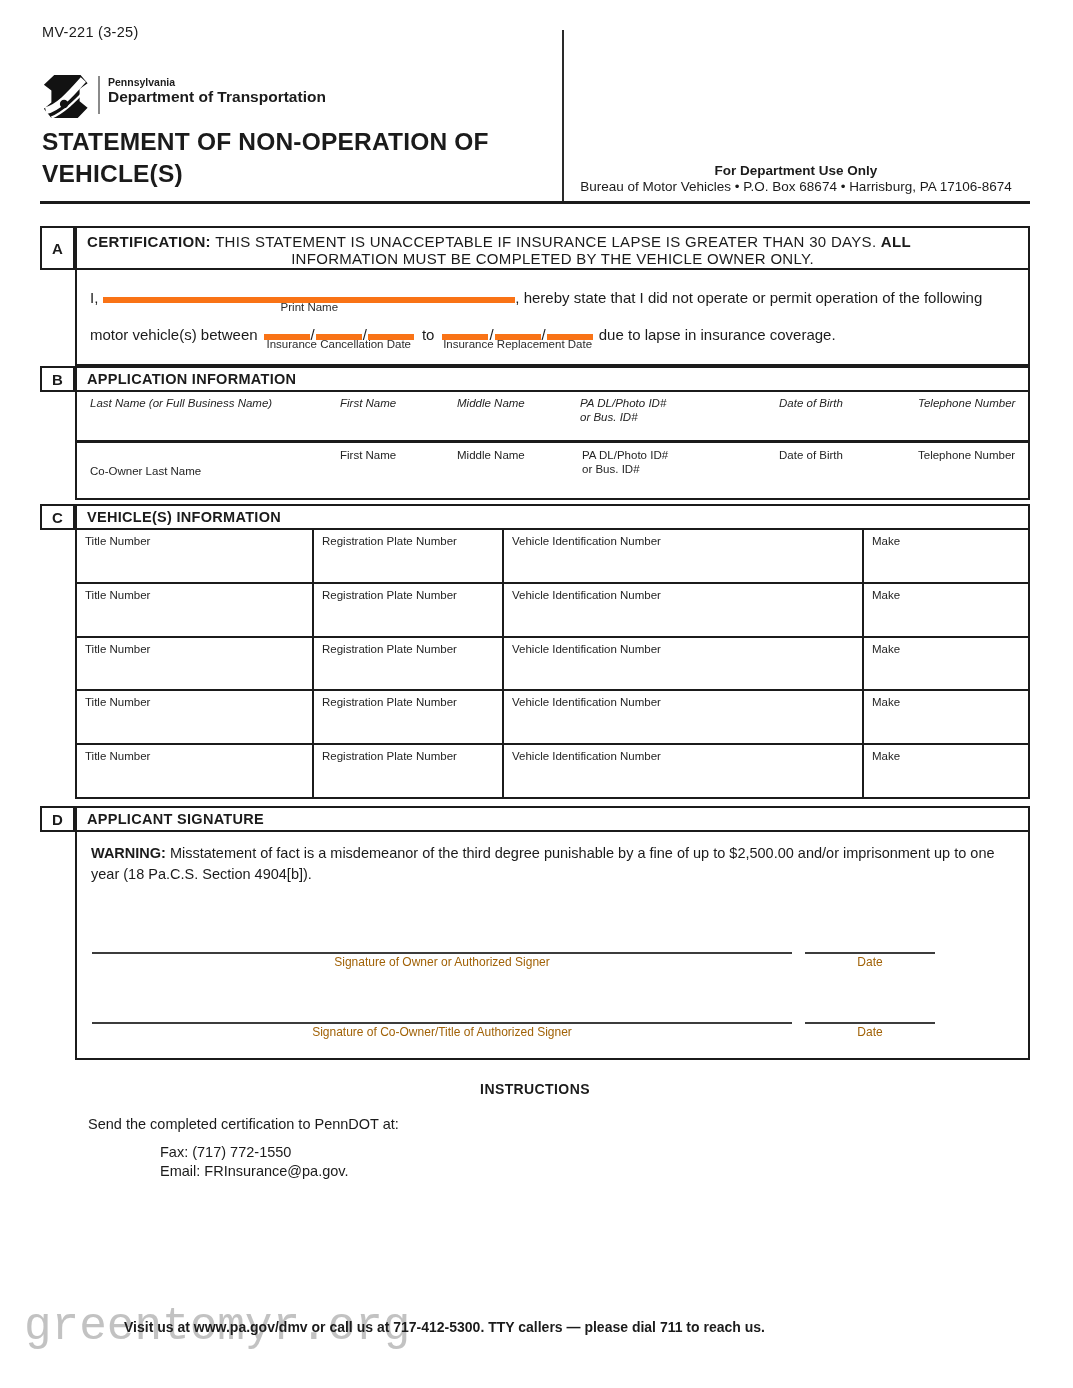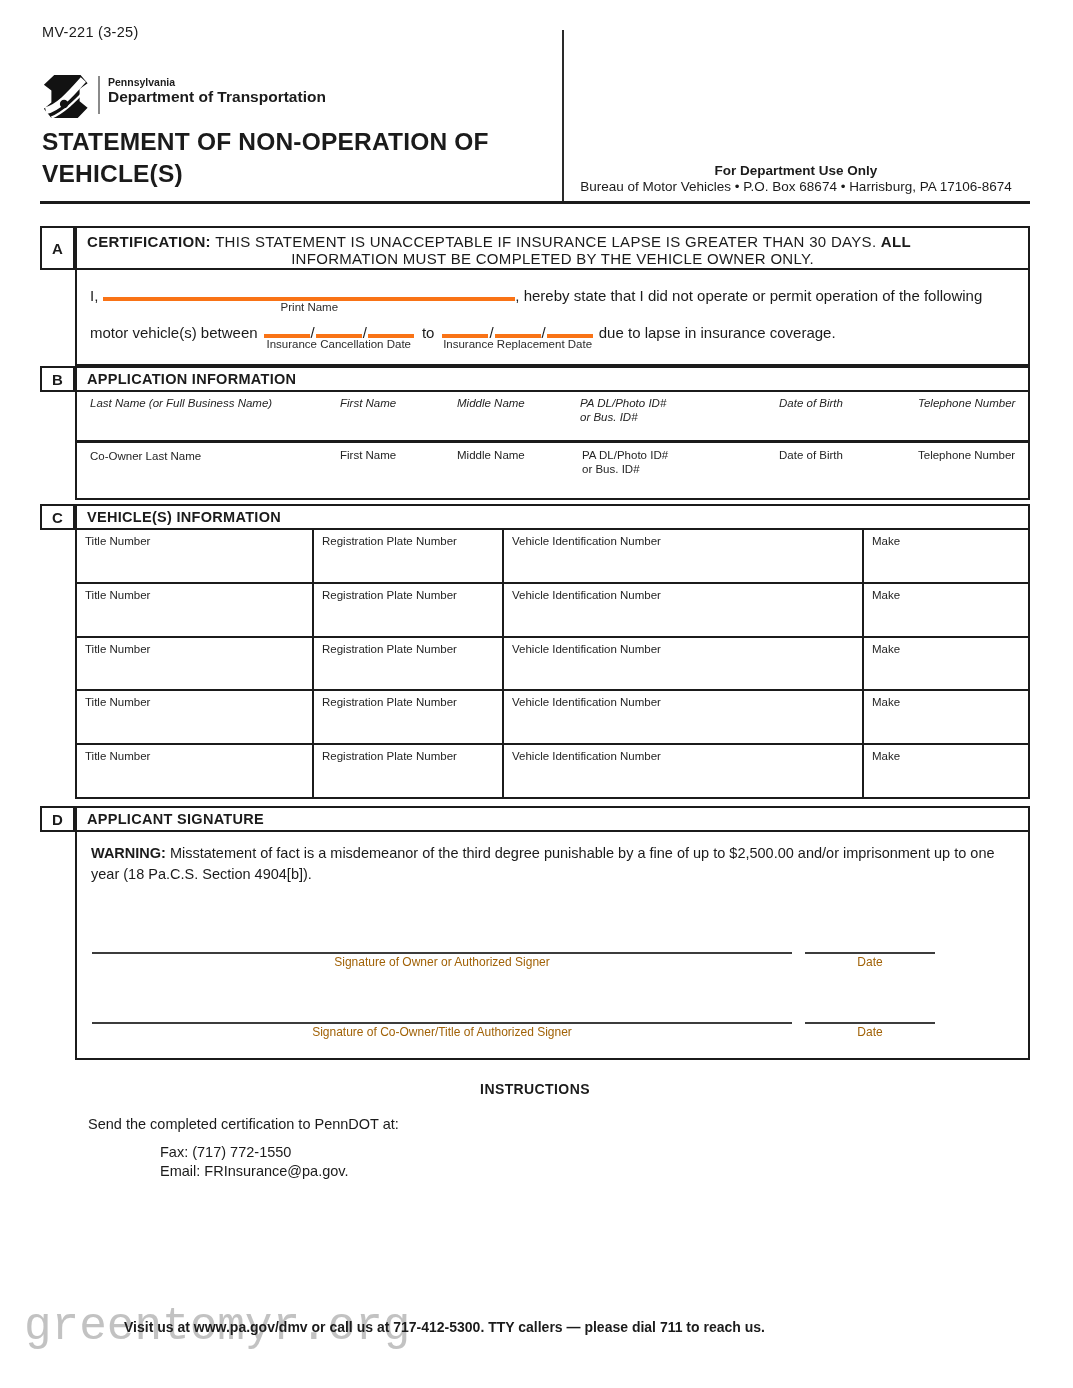--- a/index.html
+++ b/index.html
@@ -29,21 +29,21 @@
     display:flex;align-items:center;font-weight:bold;font-size:14.5px;letter-spacing:.3px;padding:0 0 0 10px;}
   .content-box{left:75px;width:955px;border:2px solid #1b1b1b;border-top:none;box-sizing:border-box;}
   
   .a-letter{top:226px;height:44px;}
   .a-header{top:226px;height:44px;display:block;padding:0;}
   .cert-l1{font-size:15px;font-weight:normal;margin:5px 0 0 10px;line-height:17px;}
   .cert-l2{font-size:15px;font-weight:normal;text-align:center;line-height:17px;}
   .cert-l1 b,.cert-l2 b{font-weight:bold;}
   .a-content{top:270px;height:96px;}
   .a-line1{position:absolute;left:13px;top:10px;width:930px;display:flex;align-items:baseline;font-size:15px;white-space:nowrap;}
-  .blank{display:inline-block;border-bottom:4px solid #f97316;height:17px;}
+  .blank{display:inline-block;border-bottom:6px solid #f97316;height:17px;}
   .name-blank{width:412px;margin-left:5px;position:relative;}
   .under-label{position:absolute;left:50%;transform:translateX(-50%);top:21px;font-size:11.5px;color:#2c2c2c;white-space:nowrap;}
   .a-line2{position:absolute;left:13px;top:47px;width:940px;display:flex;align-items:flex-end;font-size:15px;white-space:nowrap;}
   .date-group{position:relative;display:inline-flex;align-items:baseline;margin:0 6px;}
   .date-blank{width:46px;}
   .slash{margin:0 1px;}
   .to-word{margin:0 2px;}
   
   .b-letter{top:366px;height:26px;}
   .b-header{top:366px;height:26px;}
@@ -157,21 +157,21 @@
     <div style="position:absolute;left:0;top:0;width:100%;height:48px;font-style:italic;">
       <span class="b-label" style="left:13px;top:5px;">Last Name (or Full Business Name)</span>
       <span class="b-label" style="left:263px;top:5px;">First Name</span>
       <span class="b-label" style="left:380px;top:5px;">Middle Name</span>
       <span class="b-label" style="left:503px;top:5px;"><span>PA DL/Photo ID#</span><br><span>or Bus. ID#</span></span>
       <span class="b-label" style="left:702px;top:5px;">Date of Birth</span>
       <span class="b-label" style="left:841px;top:5px;">Telephone Number</span>
     </div>
     <div class="b-divider"></div>
     <div style="position:absolute;left:0;top:50px;width:100%;height:54px;">
-      <span class="b-label" style="left:13px;top:8px;">Co-Owner Last Name</span>
+      <span class="b-label" style="left:13px;top:23px;">Co-Owner Last Name</span>
       <span class="b-label" style="left:263px;top:7px;">First Name</span>
       <span class="b-label" style="left:380px;top:7px;">Middle Name</span>
       <span class="b-label" style="left:505px;top:7px;"><span>PA DL/Photo ID#</span><br><span>or Bus. ID#</span></span>
       <span class="b-label" style="left:702px;top:7px;">Date of Birth</span>
       <span class="b-label" style="left:841px;top:7px;">Telephone Number</span>
     </div>
   </div>
 
   <div class="abs letter-box c-letter">C</div>
   <div class="abs sec-header c-header">VEHICLE(S) INFORMATION</div>

